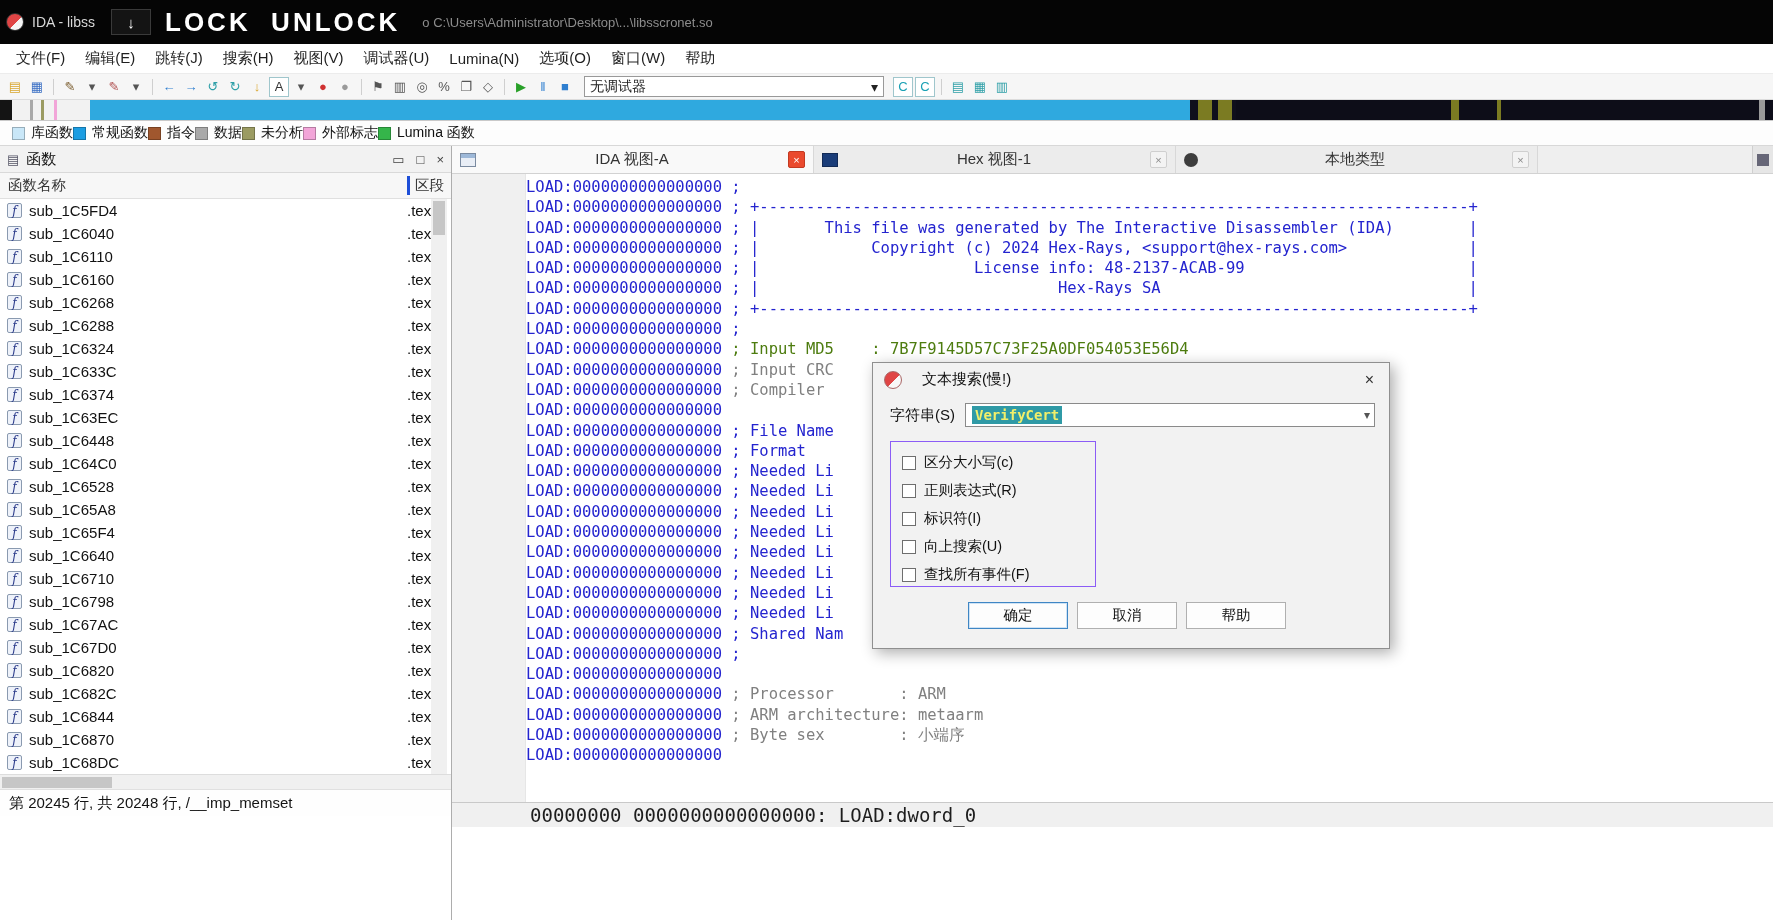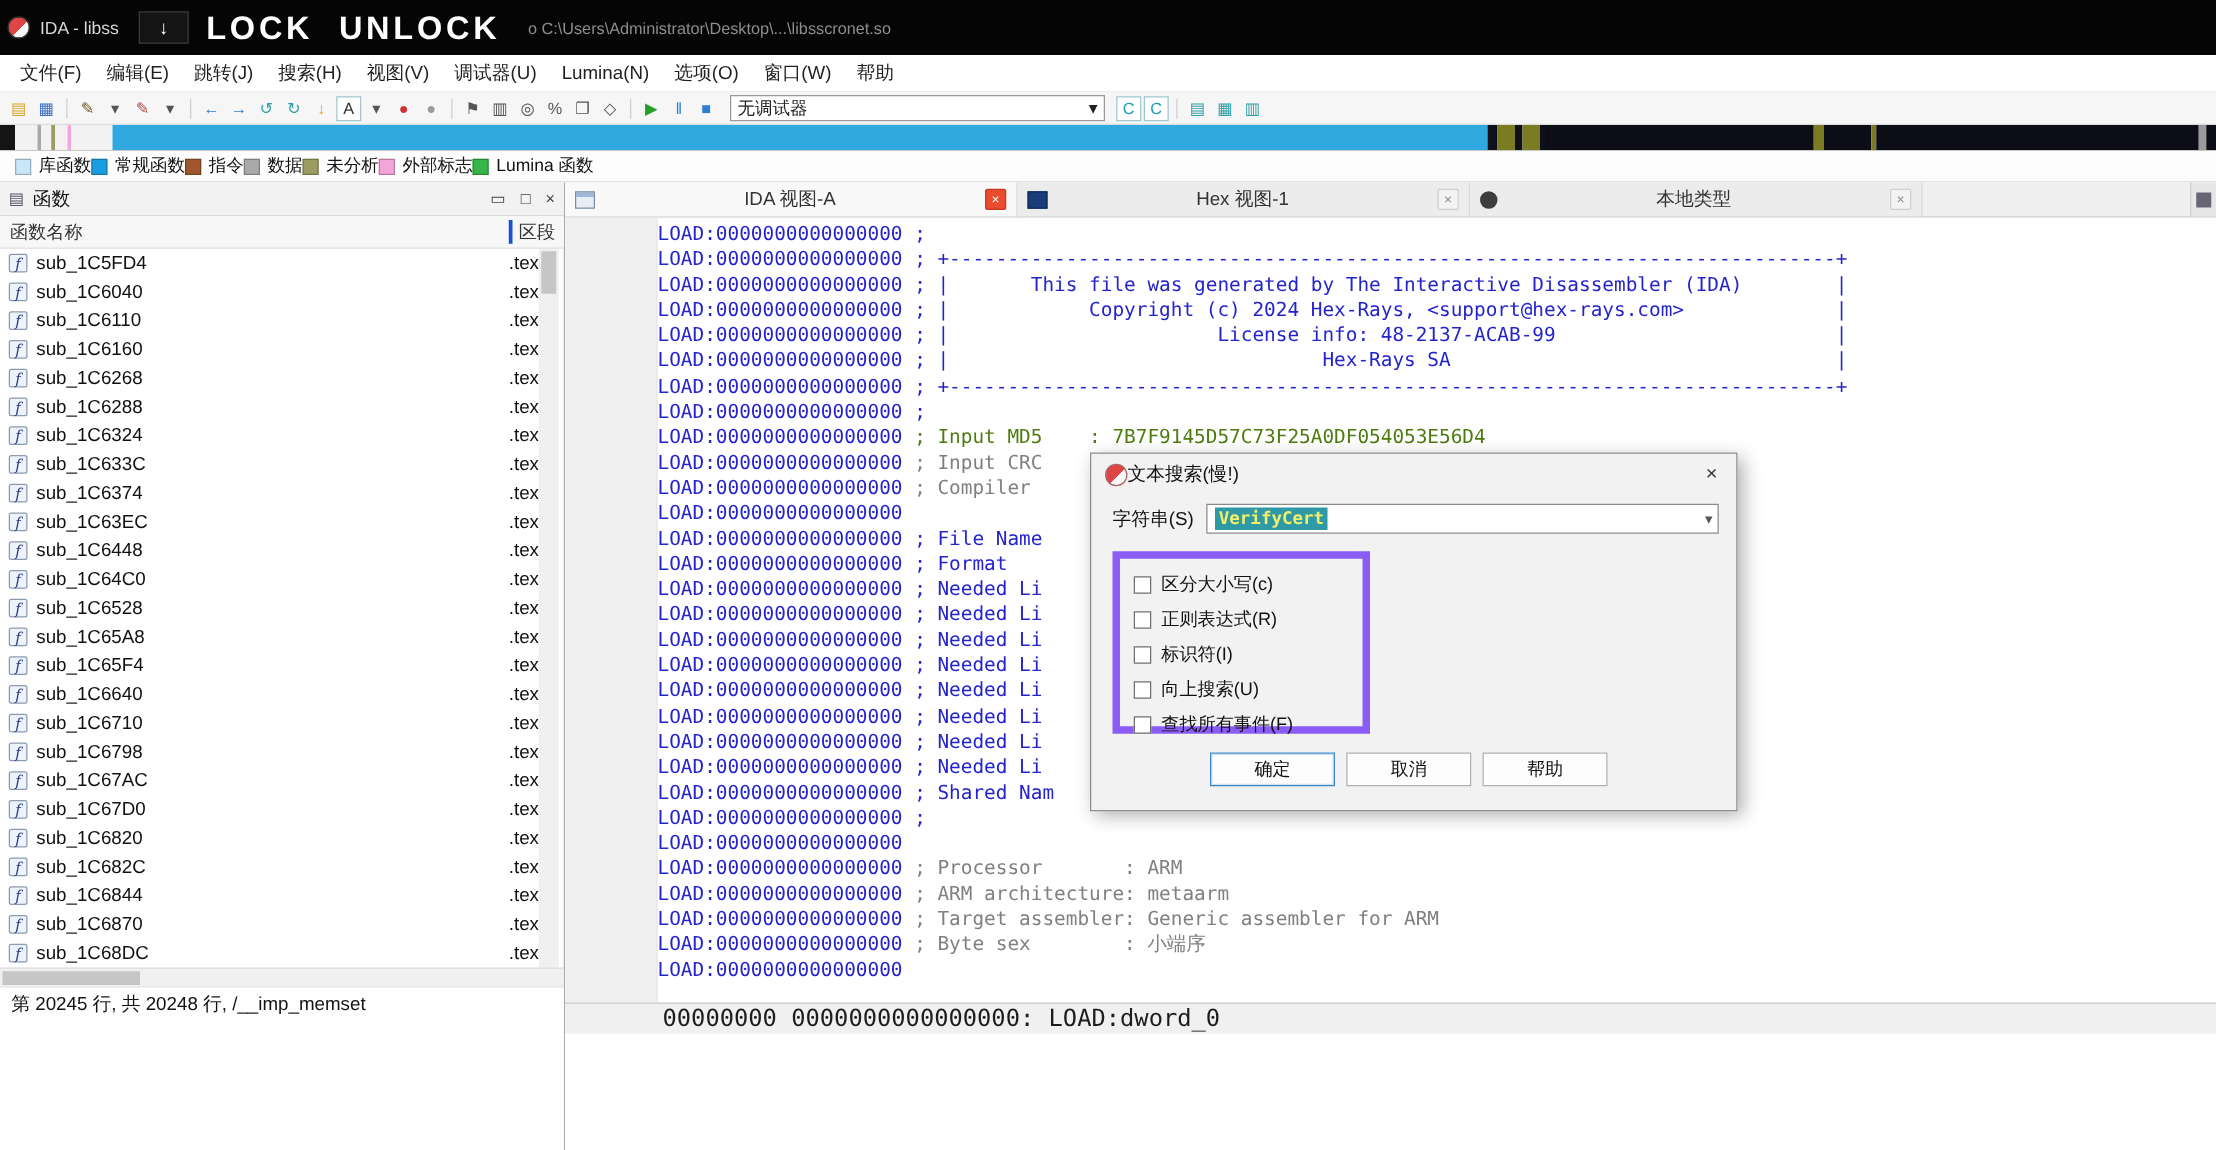--- a/index.html
+++ b/index.html
@@ -90,28 +90,28 @@
   .d-line { height:20.3px; white-space:pre; }
   .d-addr { color:#2424cf; white-space:pre; }
   .d-text { white-space:pre; }
   .hintbar { height:25px; background:#f0f0f0; border-top:1px solid #c9c9c9; display:flex; align-items:center;
     padding-left:78px; font-family:"DejaVu Sans Mono","Liberation Mono",monospace; font-size:19px; color:#1d1d1d; }
   .rp-filler { flex:1; background:#fff; }
 
   
   .dialog { position:absolute; left:872px; top:362px; width:518px; height:287px; background:#f2f2f2;
     border:1px solid #8f8f8f; box-shadow:4px 4px 14px rgba(0,0,0,.32); z-index:10; font-size:15px; color:#111; }
-  .dlg-title { height:33px; display:flex; align-items:center; gap:0; padding:0 11px; }
+  .dlg-title { height:33px; display:flex; align-items:center; gap:20px; padding:0 11px; }
   .dlg-icon { width:18px; height:18px; border-radius:50%; background:linear-gradient(135deg,#e04545 55%,#f8f8f8 55%); border:1px solid #a66; flex:none; }
   .dlg-close { margin-left:auto; font-size:16px; color:#333; padding:0 4px; }
   .dlg-row { display:flex; align-items:center; gap:10px; padding:7px 14px 0 17px; }
   .dlg-combo { flex:1; height:24px; background:#fff; border:1px solid #8a8a8a; display:flex; align-items:center; justify-content:space-between; padding:0 4px 0 6px; }
   .sel-text { background:#2f9aa6; color:#f2ef6a; font-family:"DejaVu Sans Mono",monospace; font-weight:bold; font-size:14px; padding:1px 3px; }
   .dlg-combo .combo-arrow { color:#555; font-size:12px; }
-  .dlg-group { margin:14px 0 0 17px; width:206px; height:146px; border:6px solid #8b5cf6; padding:11px 0 0 11px;
+  .dlg-group { margin:14px 0 0 17px; width:206px; height:146px; border:1px solid #8b5cf6; padding:11px 0 0 11px;
     display:flex; flex-direction:column; gap:9px; }
   .dlg-check { display:flex; align-items:center; gap:8px; font-size:14.5px; }
   .cb { width:14px; height:14px; background:#fff; border:1px solid #6e6e6e; flex:none; }
   .dlg-buttons { display:flex; gap:9px; margin:15px 0 0 95px; }
   .btn { width:100px; height:27px; background:#fdfdfd; border:1px solid #b0b0b0; font-size:14.5px; color:#111;
     font-family:inherit; }
   .btn.default { border:1px solid #3f86c4; box-shadow:inset 0 0 0 1px #cfe3f5; }
 </style>
 </head>
 <body>
@@ -569,21 +569,20 @@
             <div class="d-line" data-name="disassembly-line"><span class="d-addr" data-name="address-label">LOAD:0000000000000000</span><span class="d-text" data-name="line-comment" style="color: rgb(36, 36, 207);"> ; Shared Nam</span></div>
 
             <div class="d-line" data-name="disassembly-line"><span class="d-addr" data-name="address-label">LOAD:0000000000000000</span><span class="d-text" data-name="line-comment" style="color: rgb(36, 36, 207);"> ;</span></div>
 
             <div class="d-line" data-name="disassembly-line"><span class="d-addr" data-name="address-label">LOAD:0000000000000000</span><span class="d-text" data-name="line-comment" style="color: rgb(36, 36, 207);"></span></div>
 
             <div class="d-line" data-name="disassembly-line"><span class="d-addr" data-name="address-label">LOAD:0000000000000000</span><span class="d-text" data-name="line-comment" style="color: rgb(128, 128, 128);"> ; Processor       : ARM</span></div>
 
             <div class="d-line" data-name="disassembly-line"><span class="d-addr" data-name="address-label">LOAD:0000000000000000</span><span class="d-text" data-name="line-comment" style="color: rgb(128, 128, 128);"> ; ARM architecture: metaarm</span></div>
 
-            <div class="d-line" data-name="disassembly-line"><span class="d-addr" data-name="address-label">LOAD:0000000000000000</span><span class="d-text" data-name="line-comment" style="color: rgb(128, 128, 128);"> ; Target assembler: Generic assembler for ARM</span></div>
 
             <div class="d-line" data-name="disassembly-line"><span class="d-addr" data-name="address-label">LOAD:0000000000000000</span><span class="d-text" data-name="line-comment" style="color: rgb(128, 128, 128);"> ; Byte sex        : 小端序</span></div>
 
             <div class="d-line" data-name="disassembly-line"><span class="d-addr" data-name="address-label">LOAD:0000000000000000</span><span class="d-text" data-name="line-comment" style="color: rgb(36, 36, 207);"></span></div>
           </div>
       </div>
 
       <div class="hintbar" data-name="hint-bar">
         <span data-name="hint-text">00000000 0000000000000000: LOAD:dword_0</span>
       </div>

